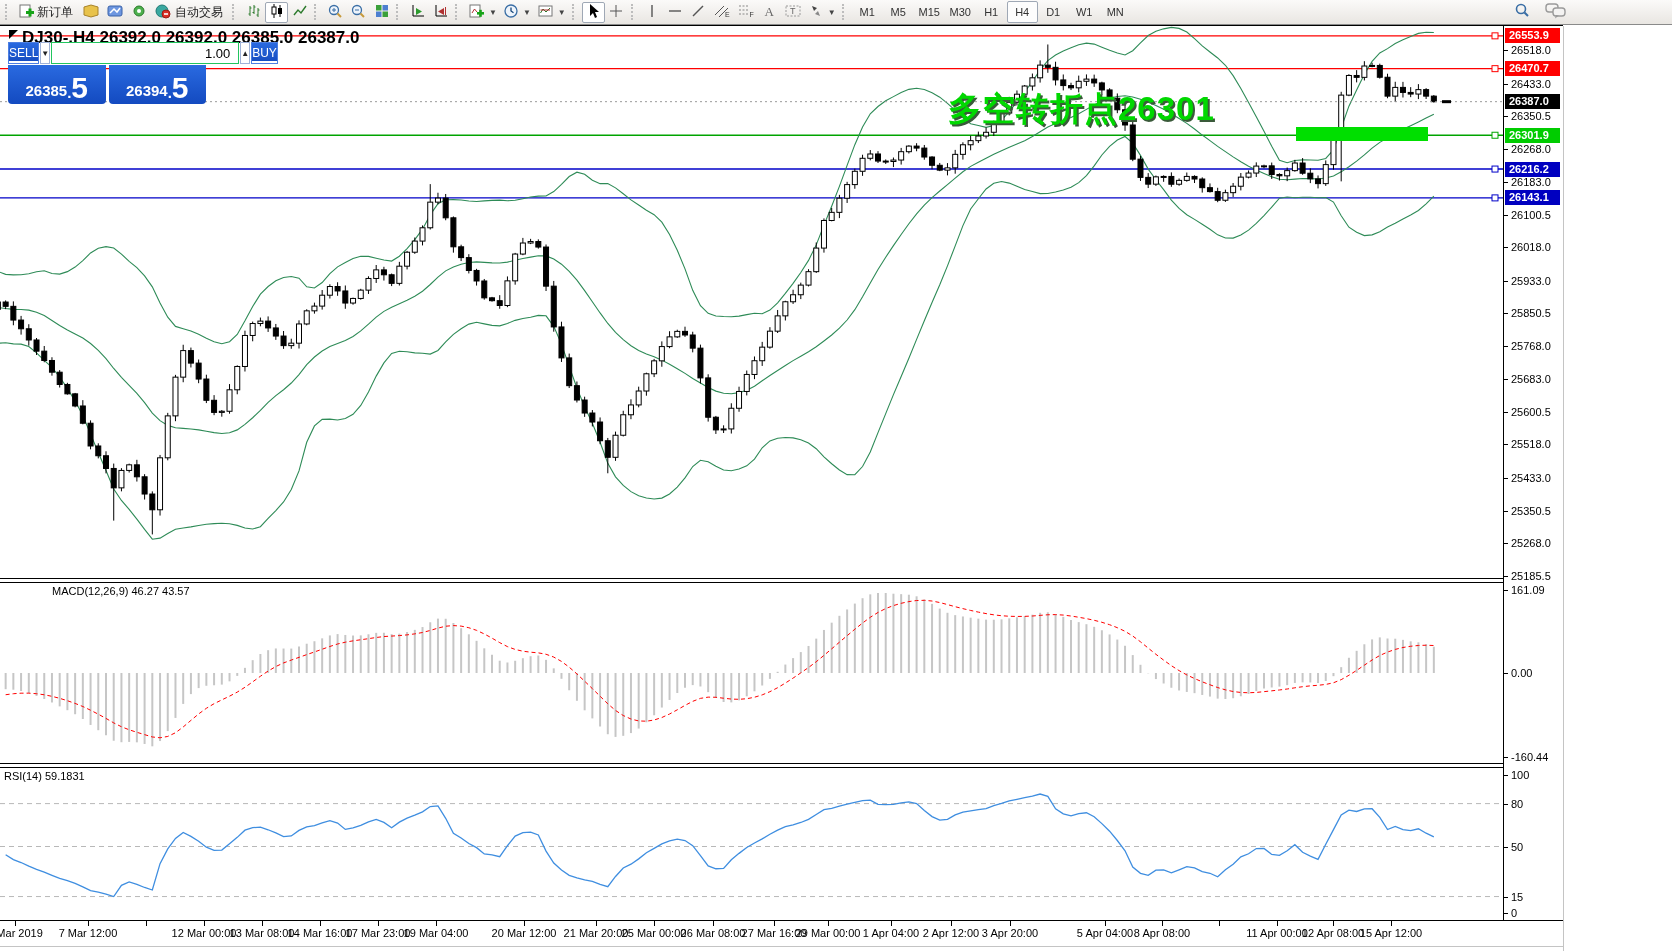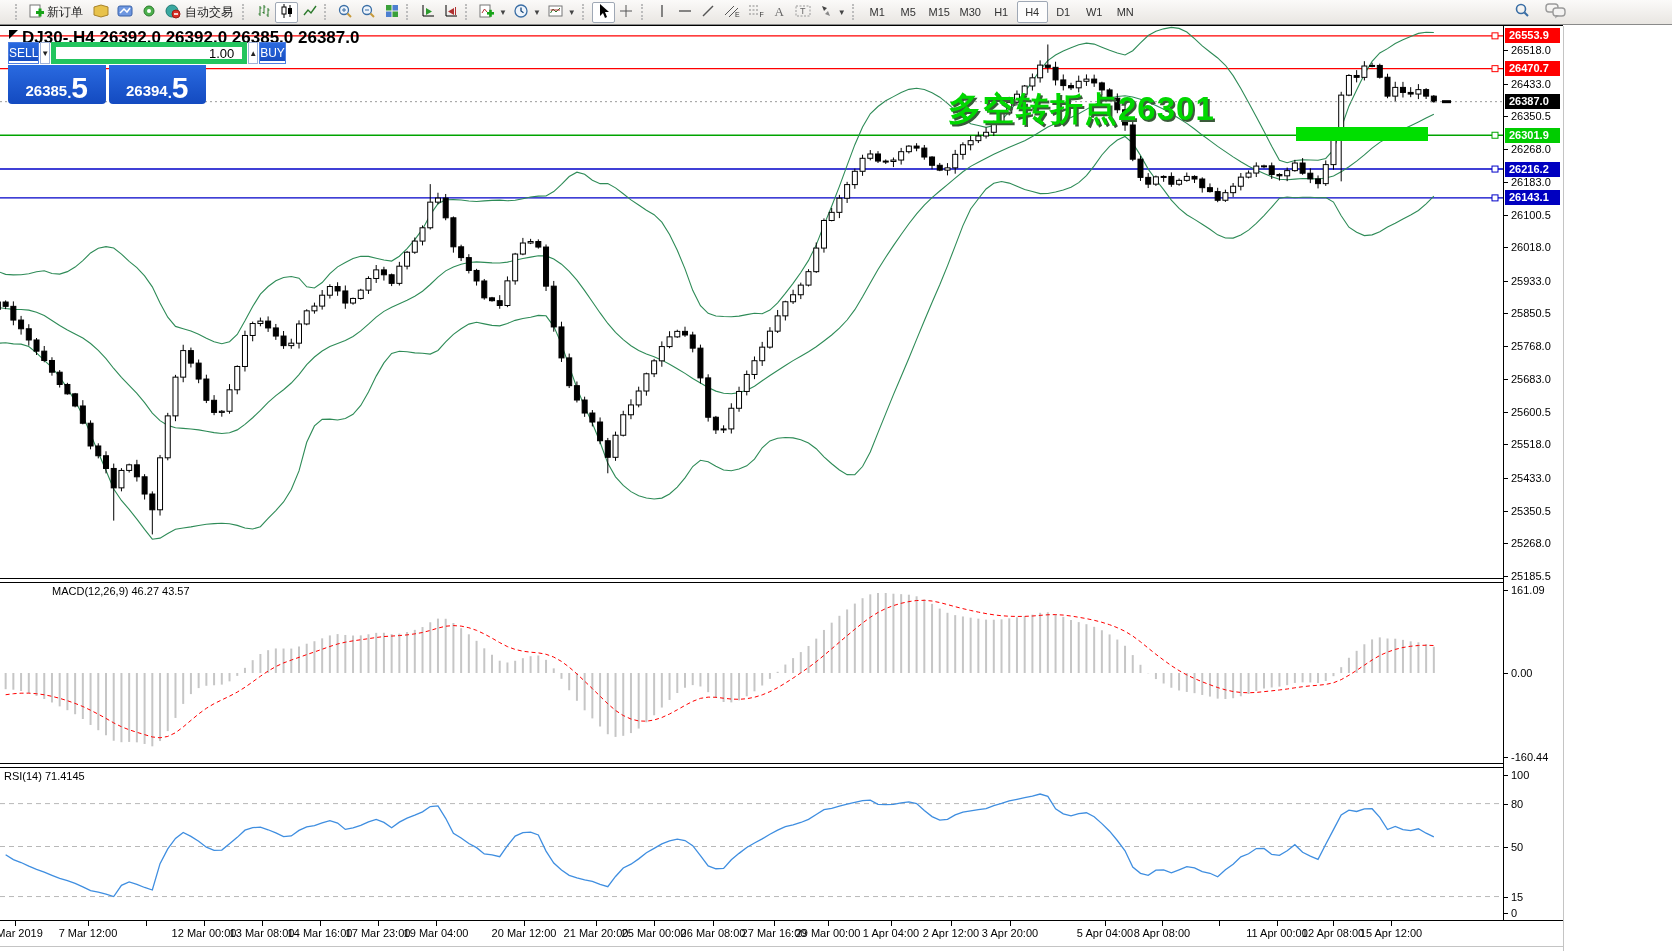--- a/index.html
+++ b/index.html
@@ -1,21 +1,21 @@
 <!DOCTYPE html>
 <html><head>
 <meta charset="utf-8">
 <style>
   html,body{margin:0;padding:0;background:#fff;}
   #app{position:relative;width:1672px;height:951px;overflow:hidden;
        font-family:"Liberation Sans","DejaVu Sans",sans-serif;background:#fff;}
   
   #toolbar{position:absolute;left:0;top:0;width:1672px;height:25px;
     background:linear-gradient(#fbfaf9,#e9e6e2);border-bottom:1px solid #8a8a8a;
-    display:flex;align-items:center;padding-left:12px;box-sizing:border-box;font-size:12px;color:#222;}
+    display:flex;align-items:center;padding-left:2px;box-sizing:border-box;font-size:12px;color:#222;}
   .grip{width:4px;height:16px;border-left:2px dotted #bdbdbd;margin:0 4px 0 3px;}
   .tbtn{height:21px;min-width:23px;display:flex;align-items:center;justify-content:center;
         border:1px solid transparent;border-radius:2px;gap:3px;padding:0 2px;box-sizing:border-box;}
   .tbtn.pressed{background:#fff;border-color:#9fa8b5;}
   .tbtn-text{padding:0 5px 0 2px;white-space:nowrap;}
   .dd{font-size:8px;color:#444;margin-left:1px;}
   .tf{width:29px;height:20px;display:flex;align-items:center;justify-content:center;
       font-size:11px;color:#333;border:1px solid transparent;border-radius:2px;}
   .tf.pressed{background:#fdfdfd;border-color:#9fa8b5;}
   #tb-right{margin-left:auto;margin-right:105px;display:flex;gap:14px;align-items:center;}
@@ -37,21 +37,21 @@
   #annotation{position:absolute;left:948px;top:87px;font-size:33px;font-weight:900;
     color:#00d800;letter-spacing:1px;text-shadow:2px 2px 0 #3a5a3a;white-space:nowrap;}
   
   #trade-panel{position:absolute;left:8px;top:42px;width:198px;height:63px;}
   #tp-top{display:flex;height:22px;gap:1px;}
   .tp-btn{width:49px;background:linear-gradient(#2a6ae0,#154bbe);color:#fff;font-size:12px;
     display:flex;align-items:center;justify-content:center;border:1px solid #4d7fe2;
     box-shadow:inset 0 -2px 0 #fff;box-sizing:border-box;}
   .tp-spin{width:17px;background:#fff;border:1px solid #9eb2d8;font-size:8px;color:#222;
     display:flex;align-items:center;justify-content:center;box-sizing:border-box;}
-  #tp-vol{flex:1;background:#fff;border:5px solid #22c55e;font-size:13px;color:#000;
+  #tp-vol{flex:1;background:#fff;border:1px solid #22c55e;font-size:13px;color:#000;
     text-align:right;padding-right:8px;box-sizing:border-box;font-family:inherit;}
   #tp-bottom{display:flex;gap:3px;margin-top:1px;height:39px;}
   .tp-price{flex:1;background:linear-gradient(#2a6ae0,#134ac0);color:#fff;display:flex;
     align-items:flex-end;justify-content:center;padding-bottom:3px;border-radius:0 0 4px 4px;}
   .pm{font-size:15px;font-weight:bold;line-height:20px;}
   .pd{font-size:15px;font-weight:bold;}
   .pb{font-size:30px;font-weight:bold;line-height:26px;}
 </style>
 </head>
 <body>
@@ -1025,21 +1025,21 @@
       <div class="xlbl" style="left:1219px;margin-top:29px;">9 Apr 16:00</div>
       <div class="xtick" style="left:1277px;"></div>
       <div class="xlbl" style="left:1277px;">11 Apr 00:00</div>
       <div class="xtick" style="left:1333px;"></div>
       <div class="xlbl" style="left:1333px;">12 Apr 08:00</div>
       <div class="xtick" style="left:1391px;"></div>
       <div class="xlbl" style="left:1391px;">15 Apr 12:00</div>
     </div>
 
   <div class="pane-lbl" style="left:4px;top:585px;padding-left:48px;">MACD(12,26,9) 46.27 43.57</div>
-  <div class="pane-lbl" style="left:4px;top:770px;">RSI(14) 71.4145</div>
+  <div class="pane-lbl" style="left:4px;top:770px;">RSI(14) 59.1831</div>
 
   <div id="title-tri"></div>
   <div id="chart-title">DJ30-,H4  26392.0 26392.0 26385.0 26387.0</div>
   <div id="annotation">多空转折点26301</div>
 
   <div id="trade-panel">
     <div id="tp-top">
       <div class="tp-btn">SELL</div>
       <div class="tp-spin">▼</div>
       <input id="tp-vol" value="1.00" style="">

